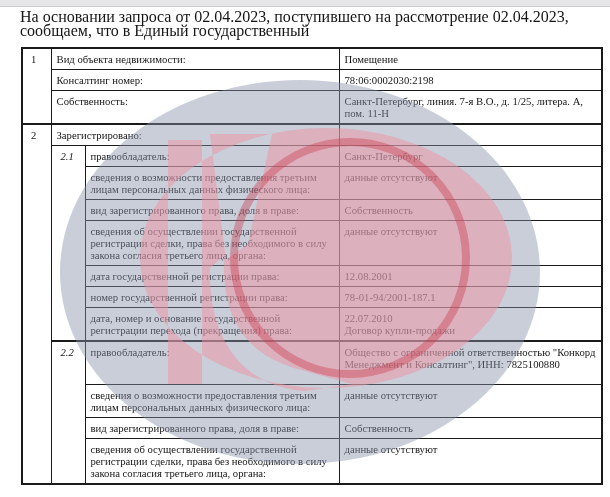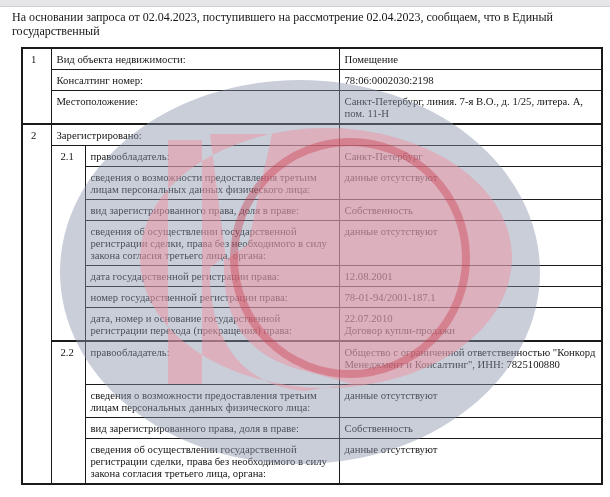--- a/index.html
+++ b/index.html
@@ -7,38 +7,38 @@
     width:610px;height:497px;position:relative;overflow:hidden;
     background:#ffffff;
     font-family:"Liberation Serif", serif;
     color:#151515;
   }
   .top-strip{
     position:absolute;top:0;left:0;width:610px;height:6px;
     background:#e6e6e9;border-bottom:1px solid #cdcdd2;
   }
   .intro{
-    position:absolute;top:10px;left:12px;width:586px;
-    font-size:12px;line-height:14px;
+    position:absolute;top:10px;left:20px;width:586px;
+    font-size:16px;line-height:14px;
   }
   .doc-table{
     position:absolute;top:47px;left:21px;
     border-collapse:collapse;table-layout:fixed;width:580px;
     font-size:10.7px;line-height:12px;
   }
   .doc-table td{
     border:1px solid #1a1a1a;
     padding:4px 5px 4px 5px;
     vertical-align:top;
     word-wrap:break-word;
   }
   .doc-table{border:2px solid #1a1a1a;}
   tr.grp td{border-top-width:2px;}
   td.num{padding-left:8px;}
-  td.sub{padding-left:9px;}
+  td.sub{padding-left:9px;font-style:italic;}
   td.pad-b{padding-bottom:14px;}
   .w-num{width:29px;}
   .w-sub{width:34px;}
   .w-label{width:254px;}
   .w-value{width:263px;}
   .watermark{
     position:absolute;top:0;left:0;width:610px;height:497px;
     pointer-events:none;z-index:5;
   }
 </style>
@@ -62,21 +62,21 @@
       <tr>
     <td class="num" rowspan="3">1</td>
     <td colspan="2">Вид объекта недвижимости:</td>
     <td>Помещение</td>
   </tr>
   <tr>
     <td colspan="2">Консалтинг номер:</td>
     <td>78:06:0002030:2198</td>
   </tr>
   <tr>
-    <td colspan="2">Местоположение:</td>
+    <td colspan="2">Собственность:</td>
     <td>Санкт-Петербург, линия. 7-я В.О., д. 1/25, литера. А, пом. 11-Н</td>
   </tr>
   <tr class="grp">
     <td class="num" rowspan="12">2</td>
     <td colspan="2">Зарегистрировано:</td>
     <td></td>
   </tr>
   <tr>
     <td class="sub" rowspan="7">2.1</td>
     <td>правообладатель:</td>

